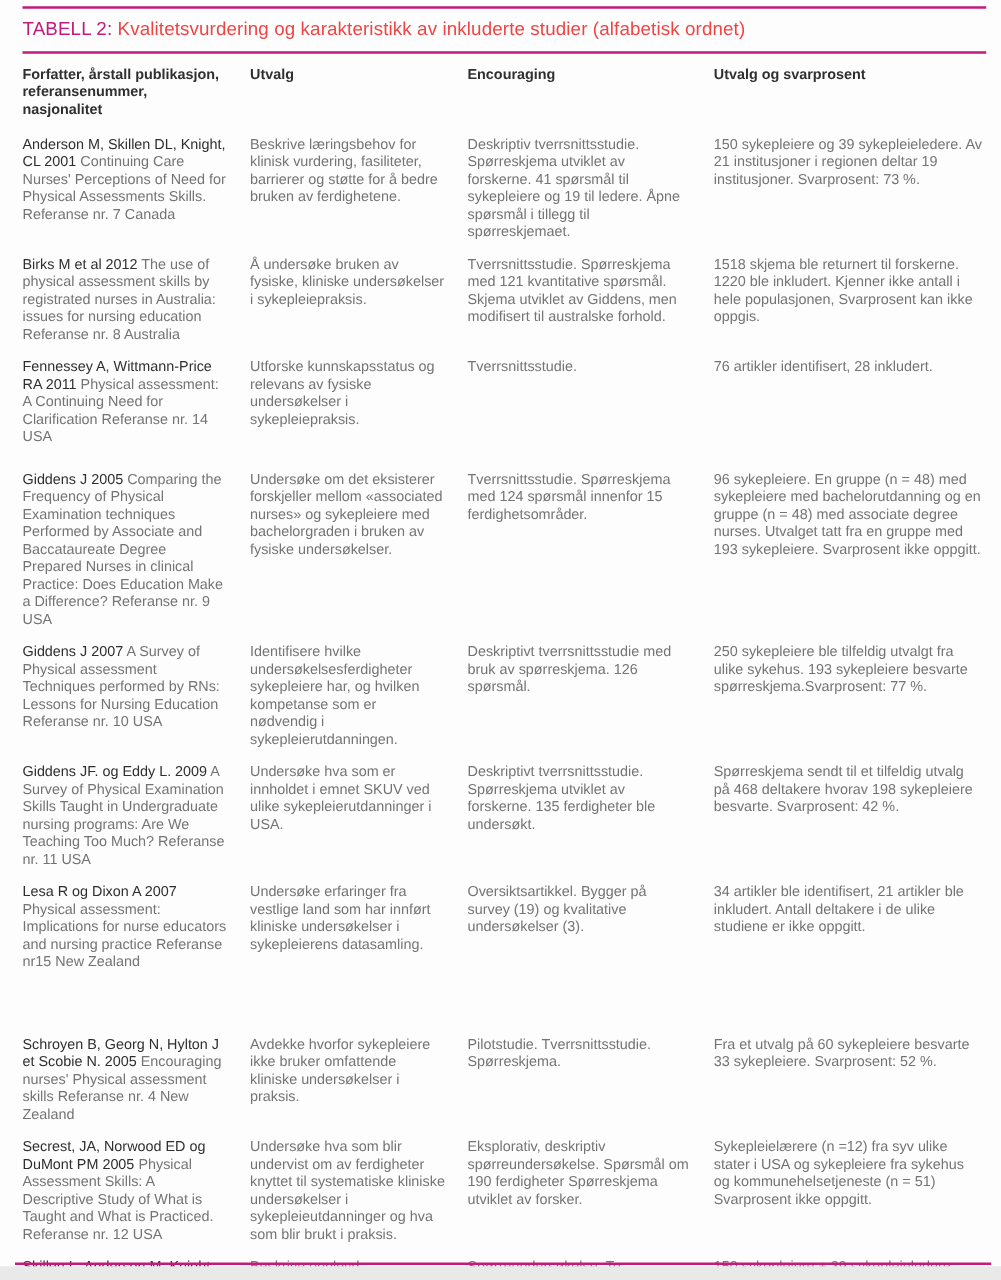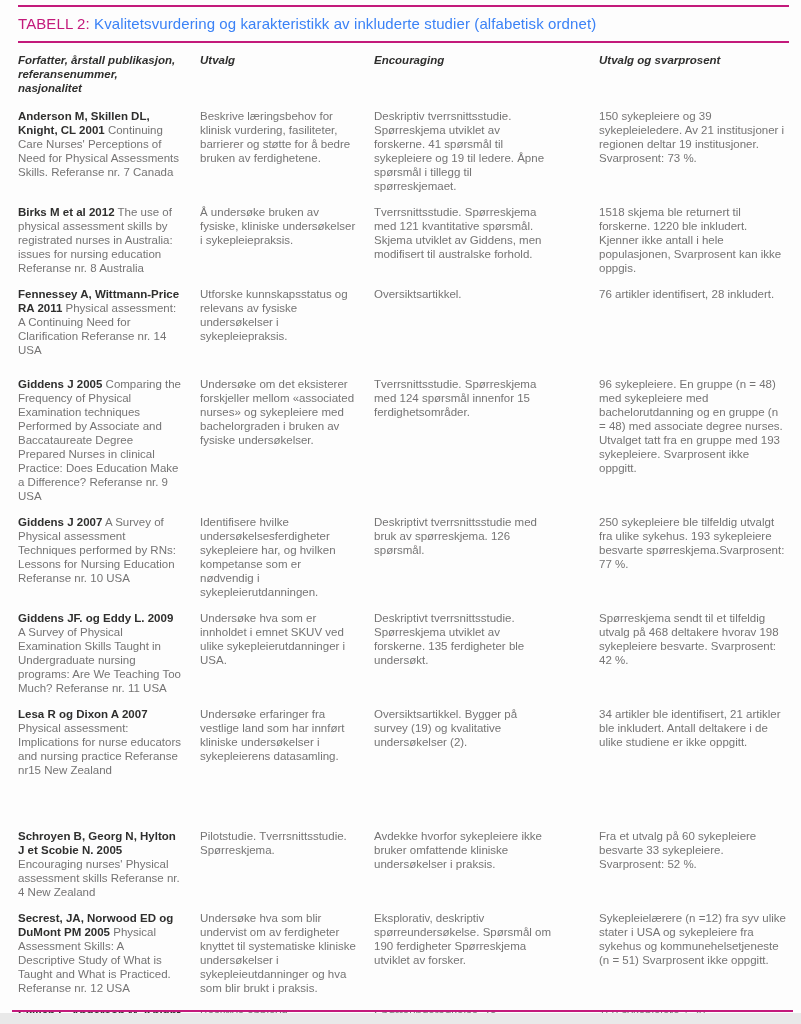--- a/index.html
+++ b/index.html
@@ -13,34 +13,34 @@
     color: #6e6e6e;
   }
   .page { padding: 5px 12px 0 18px; }
 
   .rule { height: 2px; background: #c31a7b; border: 0; }
   .rule-bottom { position: absolute; left: 12px; right: 8px; bottom: 12px; height: 2px; background: #c31a7b; }
   .bottom-strip { position: absolute; left: 0; right: 0; bottom: 0; height: 11px; background: #e9e9e9; }
 
   .title-block { padding: 8px 0 9px 0; font-size: 15px; letter-spacing: 0.1px; }
   .title-label { color: #c31a7b; font-weight: normal; }
-  .title-text { color: #3b82f6; }
+  .title-text { color: #ef4444; }
 
   .grid-row {
     display: grid;
     grid-template-columns: 182px 174px 197px 1fr;
     margin-bottom: 12px;
   }
   .cell { padding-right: 18px; font-size: 11.5px; line-height: 14px; color: #757474; }
-  .cell:last-child { padding-right: 2px; margin-left: 28px; }
+  .cell:last-child { padding-right: 2px; }
 
   .header-row { margin-top: 10px; margin-bottom: 14px; }
-  .header-row .cell { font-weight: bold; color: #2f2f2e; font-size: 11.5px; line-height: 14px; font-style: italic; }
+  .header-row .cell { font-weight: bold; color: #2f2f2e; font-size: 11.5px; line-height: 14px; }
 
-  .author-bold { font-weight: bold; color: #2f2f2e; }
+  .author-bold { font-weight: normal; color: #2f2f2e; }
 
   .gap-md { margin-top: 20px; }
   .gap-lg { margin-top: 52px; }
 </style>
 </head>
 <body>
 
 <div class="page">
 
   <div class="rule"></div>
@@ -68,21 +68,21 @@
   <div class="grid-row">
     <div class="cell"><span class="author-bold">Birks M et al 2012</span> <span>The use of physical assessment skills by registrated nurses in Australia: issues for nursing education Referanse nr. 8 Australia</span></div>
     <div class="cell">Å undersøke bruken av fysiske, kliniske undersøkelser i sykepleiepraksis.</div>
     <div class="cell">Tverrsnittsstudie. Spørreskjema med 121 kvantitative spørsmål. Skjema utviklet av Giddens, men modifisert til australske forhold.</div>
     <div class="cell">1518 skjema ble returnert til forskerne. 1220 ble inkludert. Kjenner ikke antall i hele populasjonen, Svarprosent kan ikke oppgis.</div>
   </div>
 
   <div class="grid-row">
     <div class="cell"><span class="author-bold">Fennessey A, Wittmann-Price RA 2011</span> <span>Physical assessment: A Continuing Need for Clarification Referanse nr. 14 USA</span></div>
     <div class="cell">Utforske kunnskapsstatus og relevans av fysiske undersøkelser i sykepleiepraksis.</div>
-    <div class="cell">Oversiktsartikkel.</div>
+    <div class="cell">Tverrsnittsstudie.</div>
     <div class="cell">76 artikler identifisert, 28 inkludert.</div>
   </div>
 
   <div class="grid-row gap-md">
     <div class="cell"><span class="author-bold">Giddens J  2005</span> <span>Comparing the Frequency of Physical Examination techniques Performed by Associate and Baccataureate Degree Prepared Nurses in clinical Practice: Does Education Make a Difference? Referanse nr. 9 USA</span></div>
     <div class="cell">Undersøke om det eksisterer forskjeller mellom «associated nurses» og sykepleiere med bachelorgraden i bruken av fysiske undersøkelser.</div>
     <div class="cell">Tverrsnittsstudie. Spørreskjema med 124 spørsmål innenfor 15 ferdighetsområder.</div>
     <div class="cell">96 sykepleiere. En gruppe (n = 48) med sykepleiere med bachelorutdanning og en gruppe (n = 48) med associate degree nurses. Utvalget tatt fra en gruppe med 193 sykepleiere. Svarprosent ikke oppgitt.</div>
   </div>
 
@@ -96,28 +96,28 @@
   <div class="grid-row">
     <div class="cell"><span class="author-bold">Giddens JF. og Eddy L. 2009</span> <span>A Survey of Physical Examination Skills Taught in Undergraduate nursing programs: Are We Teaching Too Much? Referanse nr. 11 USA</span></div>
     <div class="cell">Undersøke hva som er innholdet i emnet SKUV ved ulike sykepleierutdanninger i USA.</div>
     <div class="cell">Deskriptivt tverrsnittsstudie. Spørreskjema utviklet av forskerne. 135 ferdigheter ble undersøkt.</div>
     <div class="cell">Spørreskjema sendt til et tilfeldig utvalg på 468 deltakere hvorav 198 sykepleiere besvarte. Svarprosent: 42 %.</div>
   </div>
 
   <div class="grid-row">
     <div class="cell"><span class="author-bold">Lesa R og Dixon A  2007</span> <span>Physical assessment: Implications for nurse educators and nursing practice Referanse nr15 New Zealand</span></div>
     <div class="cell">Undersøke erfaringer fra vestlige land som har innført kliniske undersøkelser i sykepleierens datasamling.</div>
-    <div class="cell">Oversiktsartikkel. Bygger på survey (19) og kvalitative undersøkelser (2).</div>
+    <div class="cell">Oversiktsartikkel. Bygger på survey (19) og kvalitative undersøkelser (3).</div>
     <div class="cell">34 artikler ble identifisert, 21 artikler ble inkludert. Antall deltakere i de ulike studiene er ikke oppgitt.</div>
   </div>
 
   <div class="grid-row gap-lg">
     <div class="cell"><span class="author-bold">Schroyen B, Georg N, Hylton J et Scobie N. 2005</span> <span>Encouraging nurses' Physical assessment skills Referanse nr. 4 New Zealand</span></div>
+    <div class="cell">Avdekke hvorfor sykepleiere ikke bruker omfattende kliniske undersøkelser i praksis.</div>
     <div class="cell">Pilotstudie. Tverrsnittsstudie. Spørreskjema.</div>
-    <div class="cell">Avdekke hvorfor sykepleiere ikke bruker omfattende kliniske undersøkelser i praksis.</div>
     <div class="cell">Fra et utvalg på 60 sykepleiere besvarte 33 sykepleiere. Svarprosent: 52 %.</div>
   </div>
 
   <div class="grid-row">
     <div class="cell"><span class="author-bold">Secrest, JA, Norwood ED og DuMont PM 2005</span> <span>Physical Assessment Skills: A Descriptive Study of What is Taught and What is Practiced. Referanse nr. 12 USA</span></div>
     <div class="cell">Undersøke hva som blir undervist om av ferdigheter knyttet til systematiske kliniske undersøkelser i sykepleieutdanninger og hva som blir brukt i praksis.</div>
     <div class="cell">Eksplorativ, deskriptiv spørreundersøkelse. Spørsmål om 190 ferdigheter Spørreskjema utviklet av forsker.</div>
     <div class="cell">Sykepleielærere (n =12) fra syv ulike stater i USA og sykepleiere fra sykehus og kommunehelsetjeneste (n = 51) Svarprosent ikke oppgitt.</div>
   </div>
 

